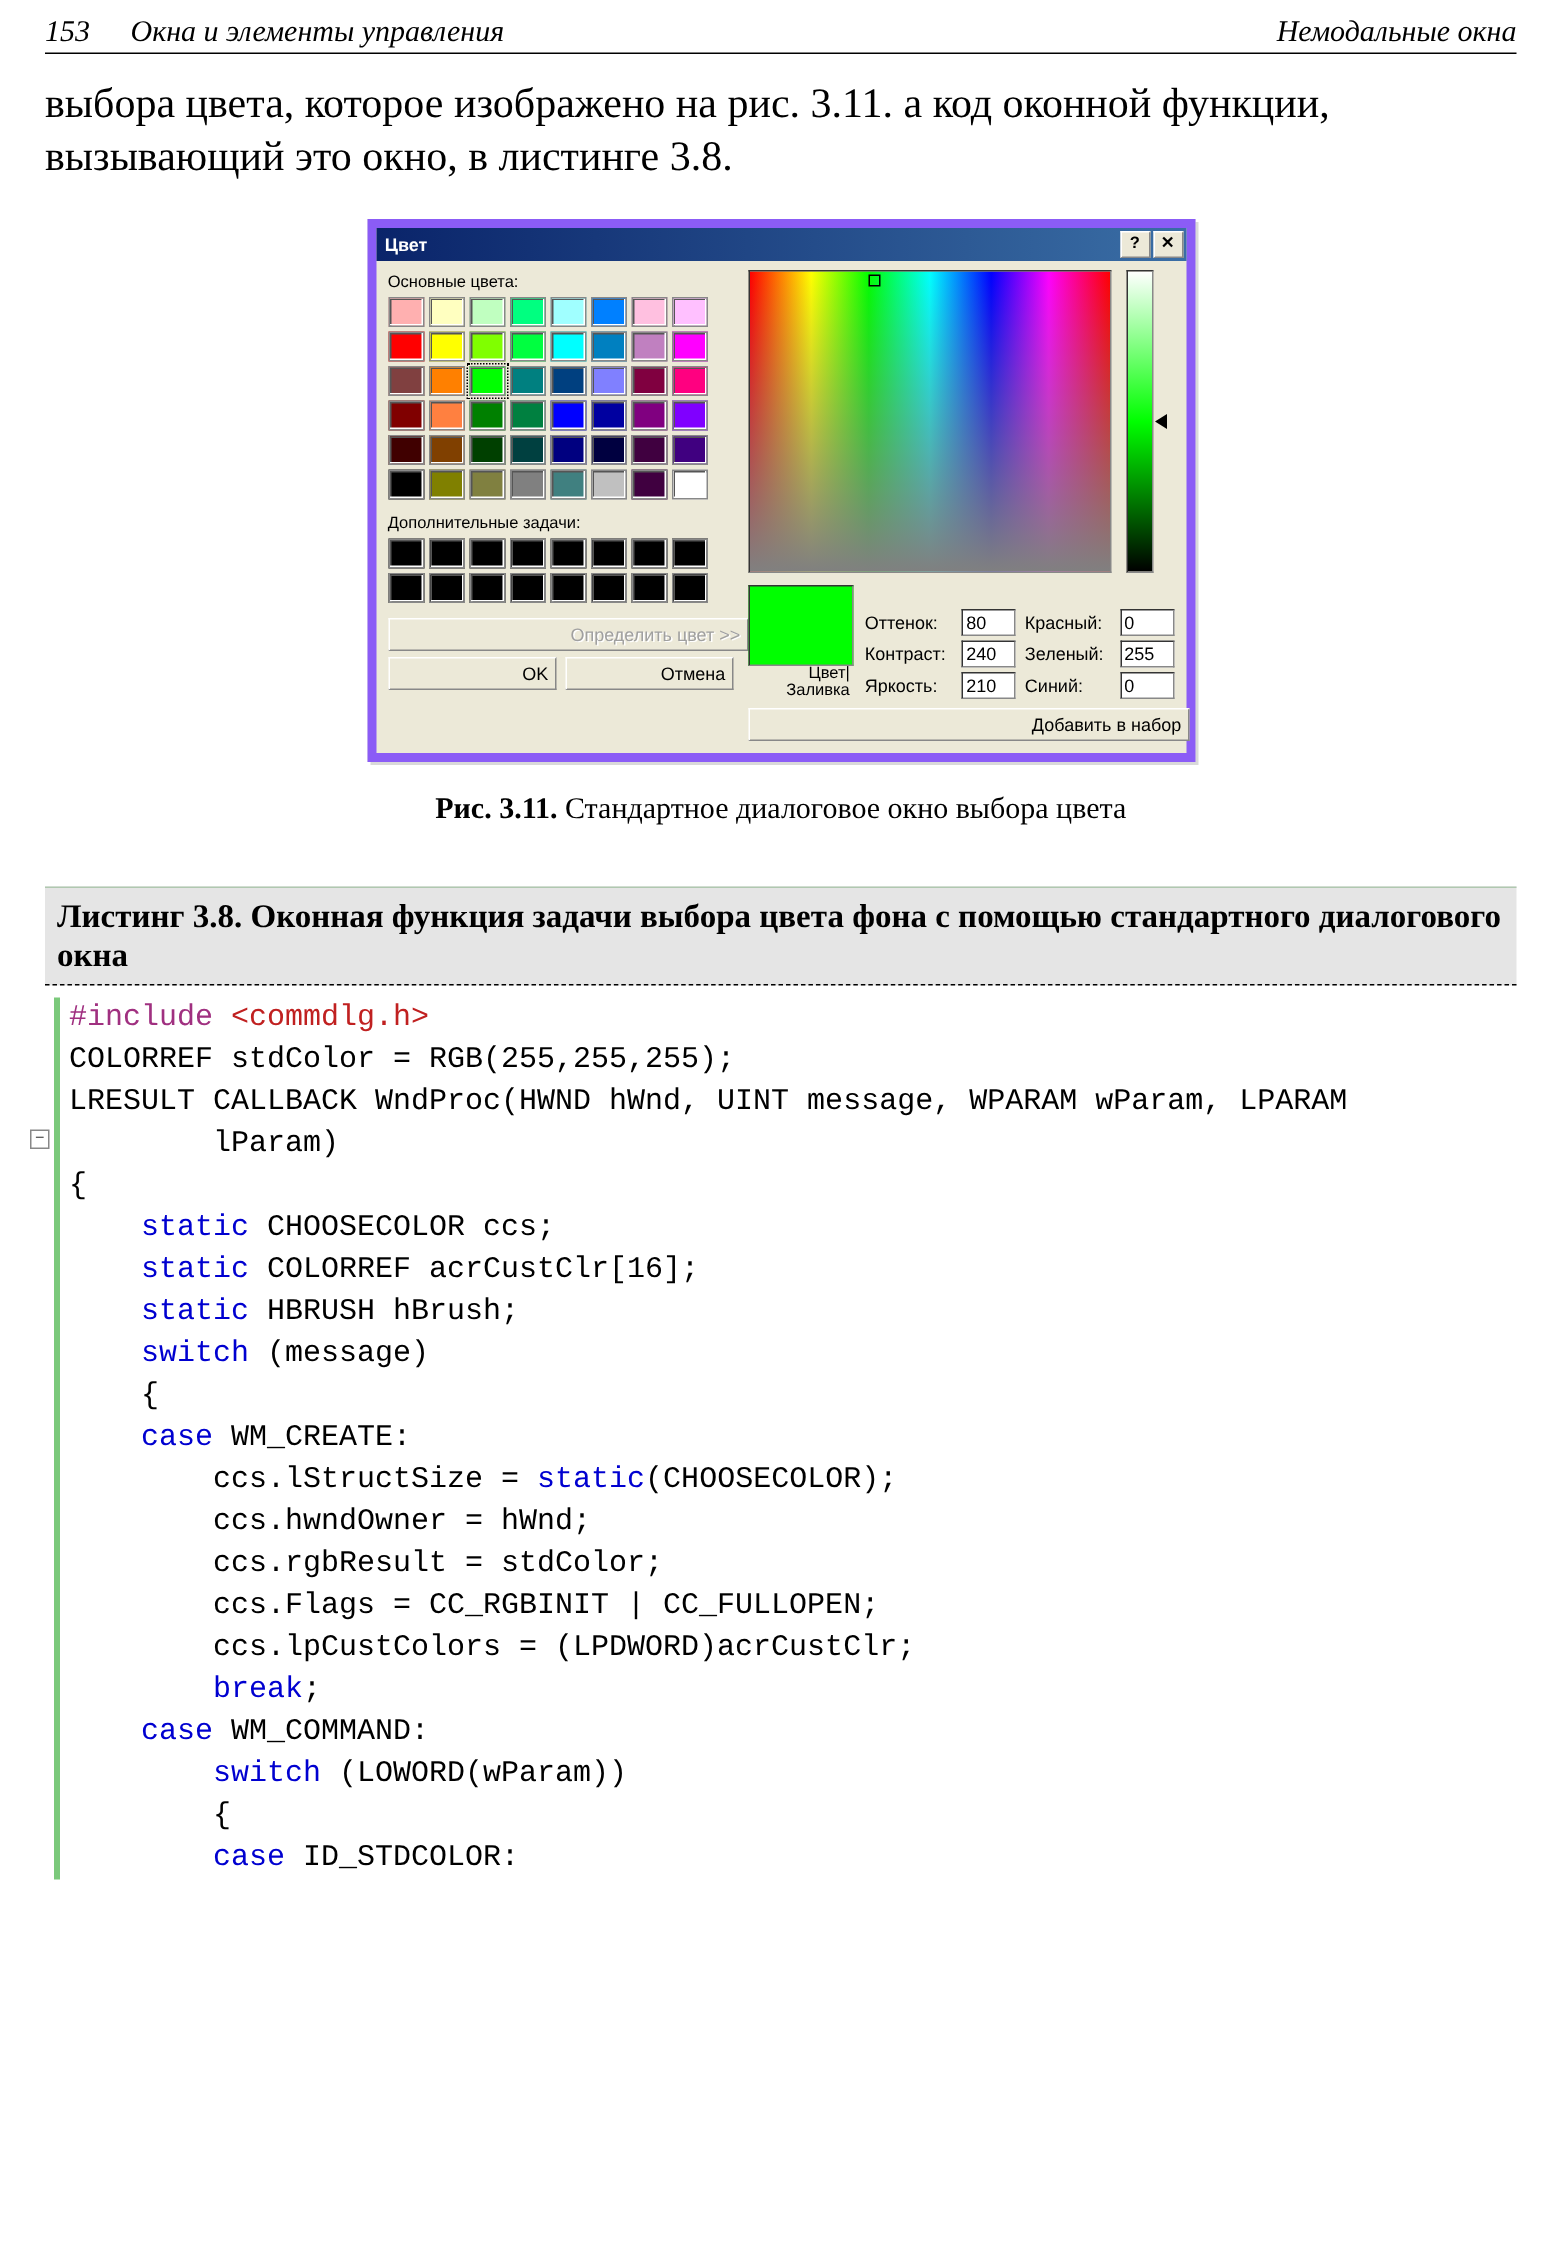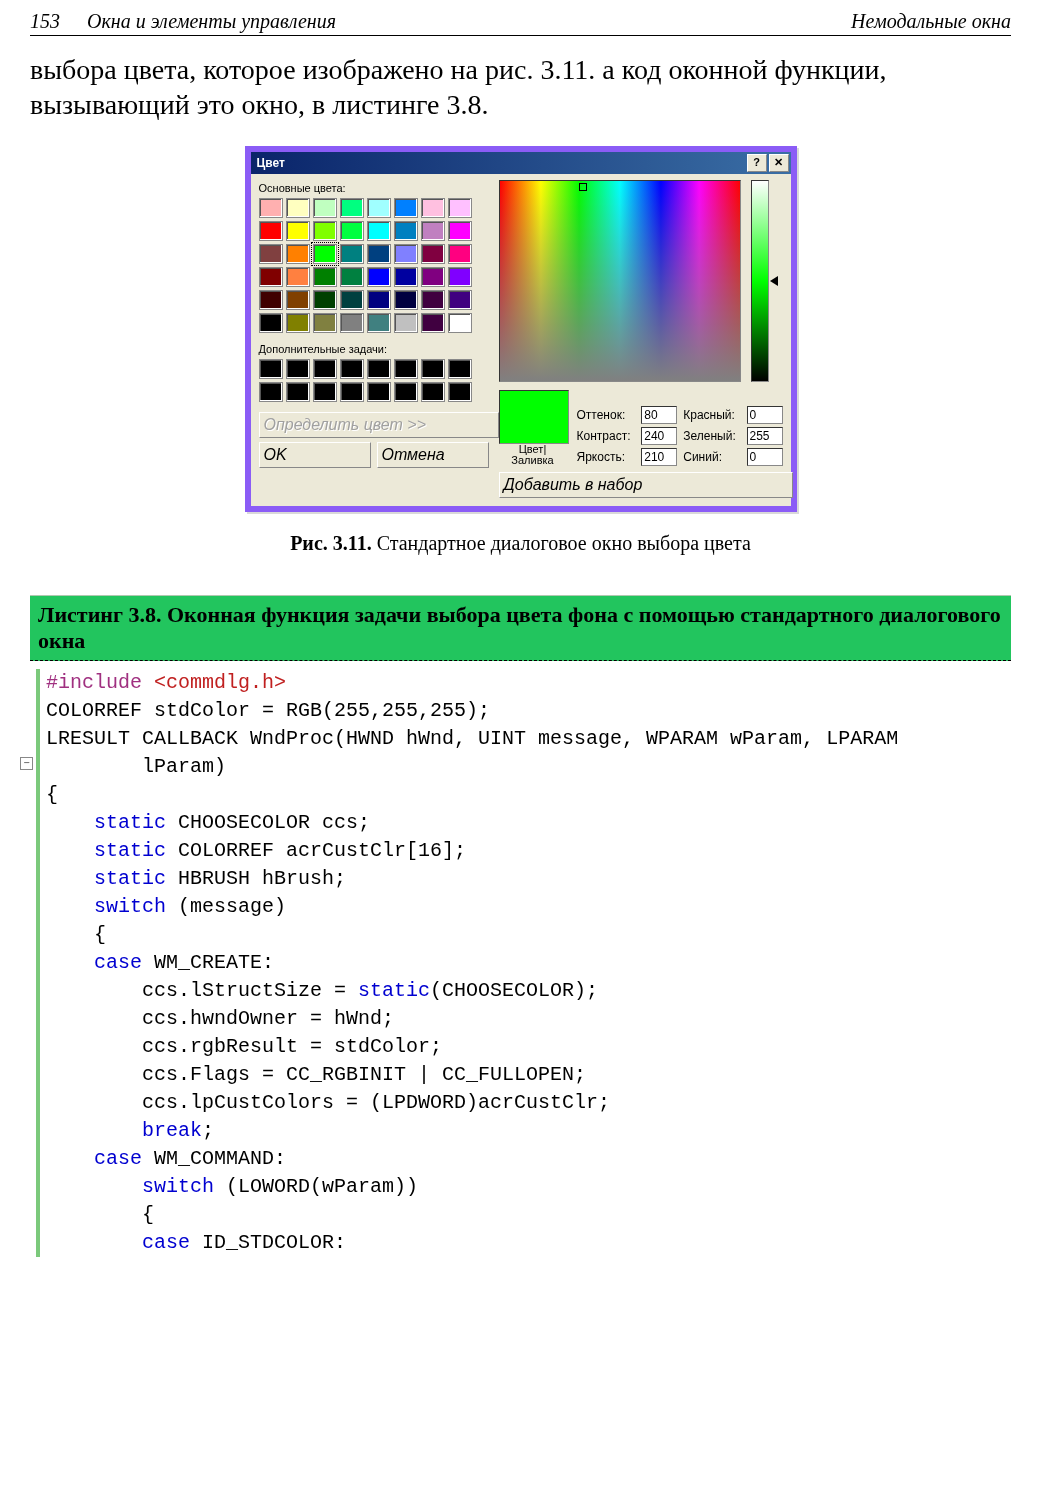--- a/index.html
+++ b/index.html
@@ -84,24 +84,23 @@
   }
   .swatch.sel {
     outline: 1px dotted #000;
     outline-offset: 1px;
   }
   .btn {
     background: #ece9d8;
     border: 1px solid #888;
     border-top-color: #fff; border-left-color: #fff;
     font-family: Tahoma, sans-serif;
-    font-size: 16px;
+    font-size: 12px;
     padding: 3px 4px;
-    text-align: left;
-    font-style: italic;
+    text-align: right;
   }
   .btn.disabled { color: #a0a0a0; text-shadow: 1px 1px 0 #fff; }
   .btn-row { display:flex; gap:6px; margin-top:4px; }
   .btn-row .btn { flex:1; }
   .define-btn { width: 100%; margin-top:4px; }
   
   .spectrum-row { display:flex; }
   .spectrum {
     width: 240px; height: 200px;
     border: 1px inset #888;
@@ -143,21 +142,21 @@
     display:flex;
     align-items:flex-end;
     margin-top: 8px;
   }
   .color-preview {
     width: 68px; height: 52px;
     border: 1px inset #888;
   }
   .preview-label {
     font-size: 11px;
-    text-align:center;
+    text-align:right;
     width: 68px;
     line-height: 1.0;
   }
   .num-fields {
     flex:1;
     display:grid;
     grid-template-columns: auto 36px auto 36px;
     gap: 3px 6px;
     align-items:center;
     font-size: 12px;
@@ -175,21 +174,21 @@
   .add-btn { width: 100%; margin-top:6px; }
   
   .fig-caption {
     text-align:center;
     font-size: 20px;
     margin: 20px 0 40px 0;
   }
   .fig-caption b { font-weight: bold; }
   
   .listing-hdr {
-    background: #22c55e;
+    background: #e5e5e5;
     border-top: 1px solid #b0c8b0;
     border-bottom: 1px dashed #000;
     padding: 6px 8px 6px 8px;
     font-size: 22px;
     font-weight: bold;
     font-family: "Times New Roman", serif;
   }
   
   .code-wrap {
     border-left: 4px solid #7bc97b;

